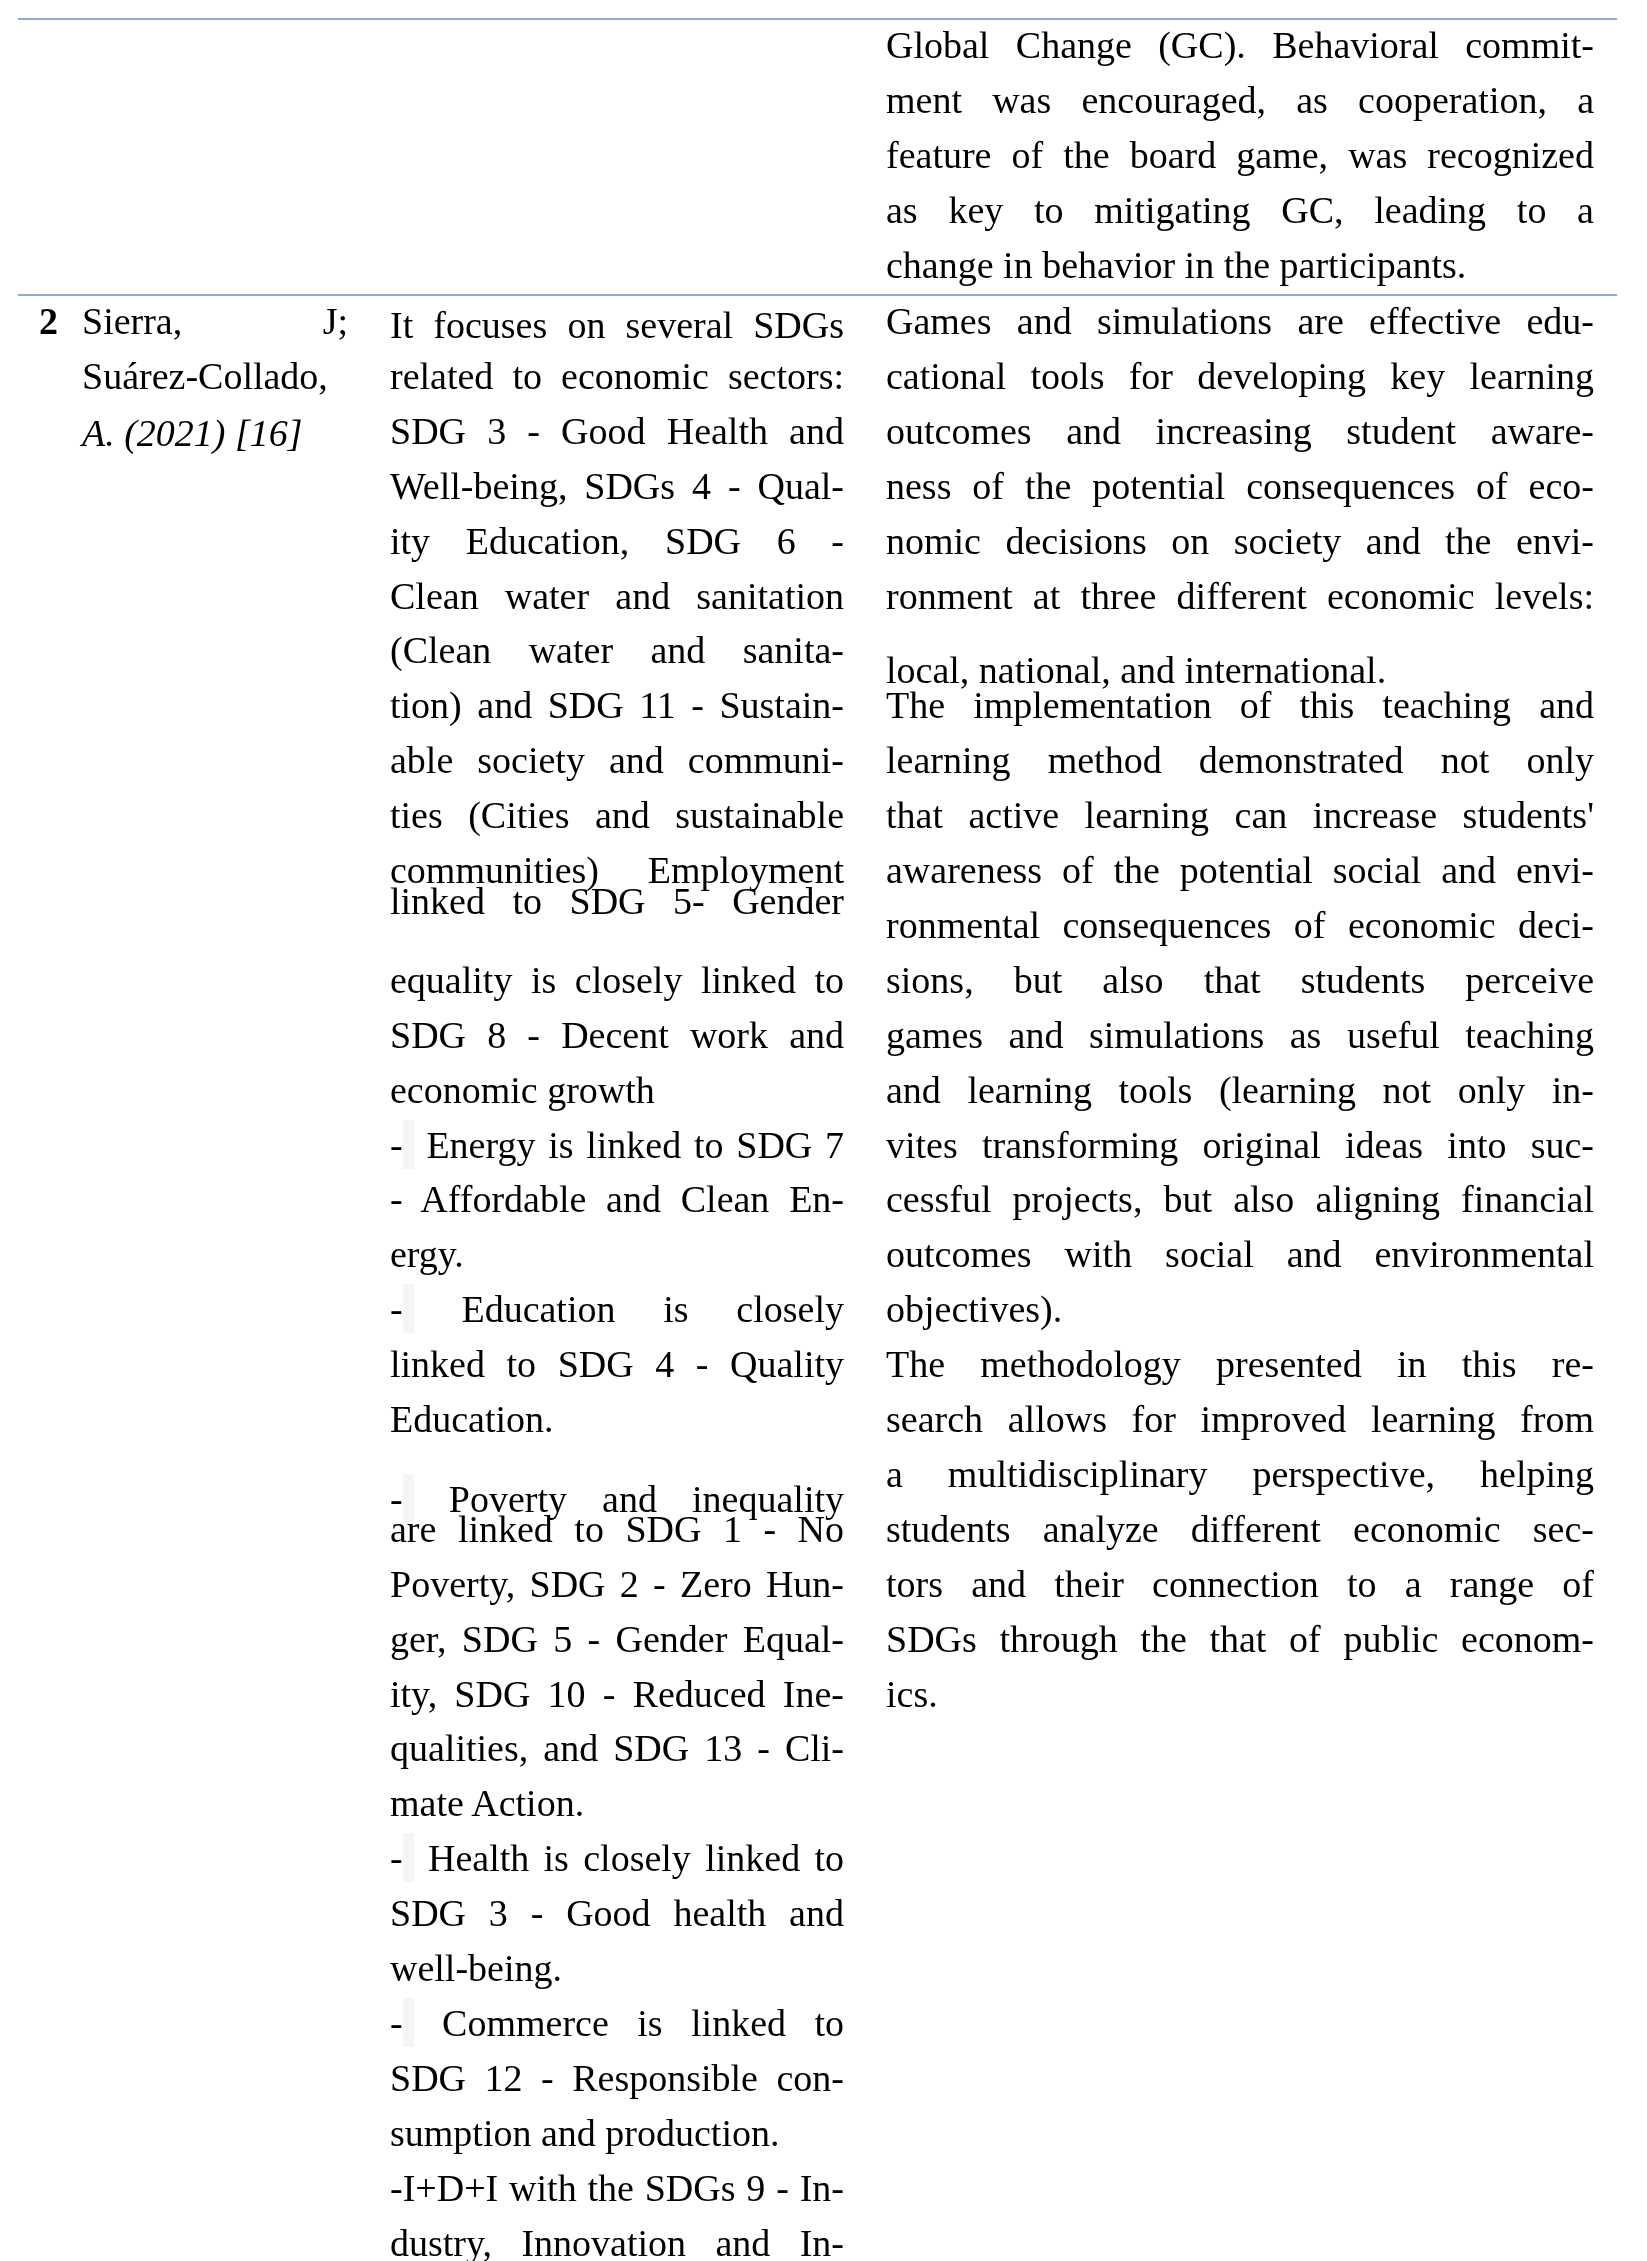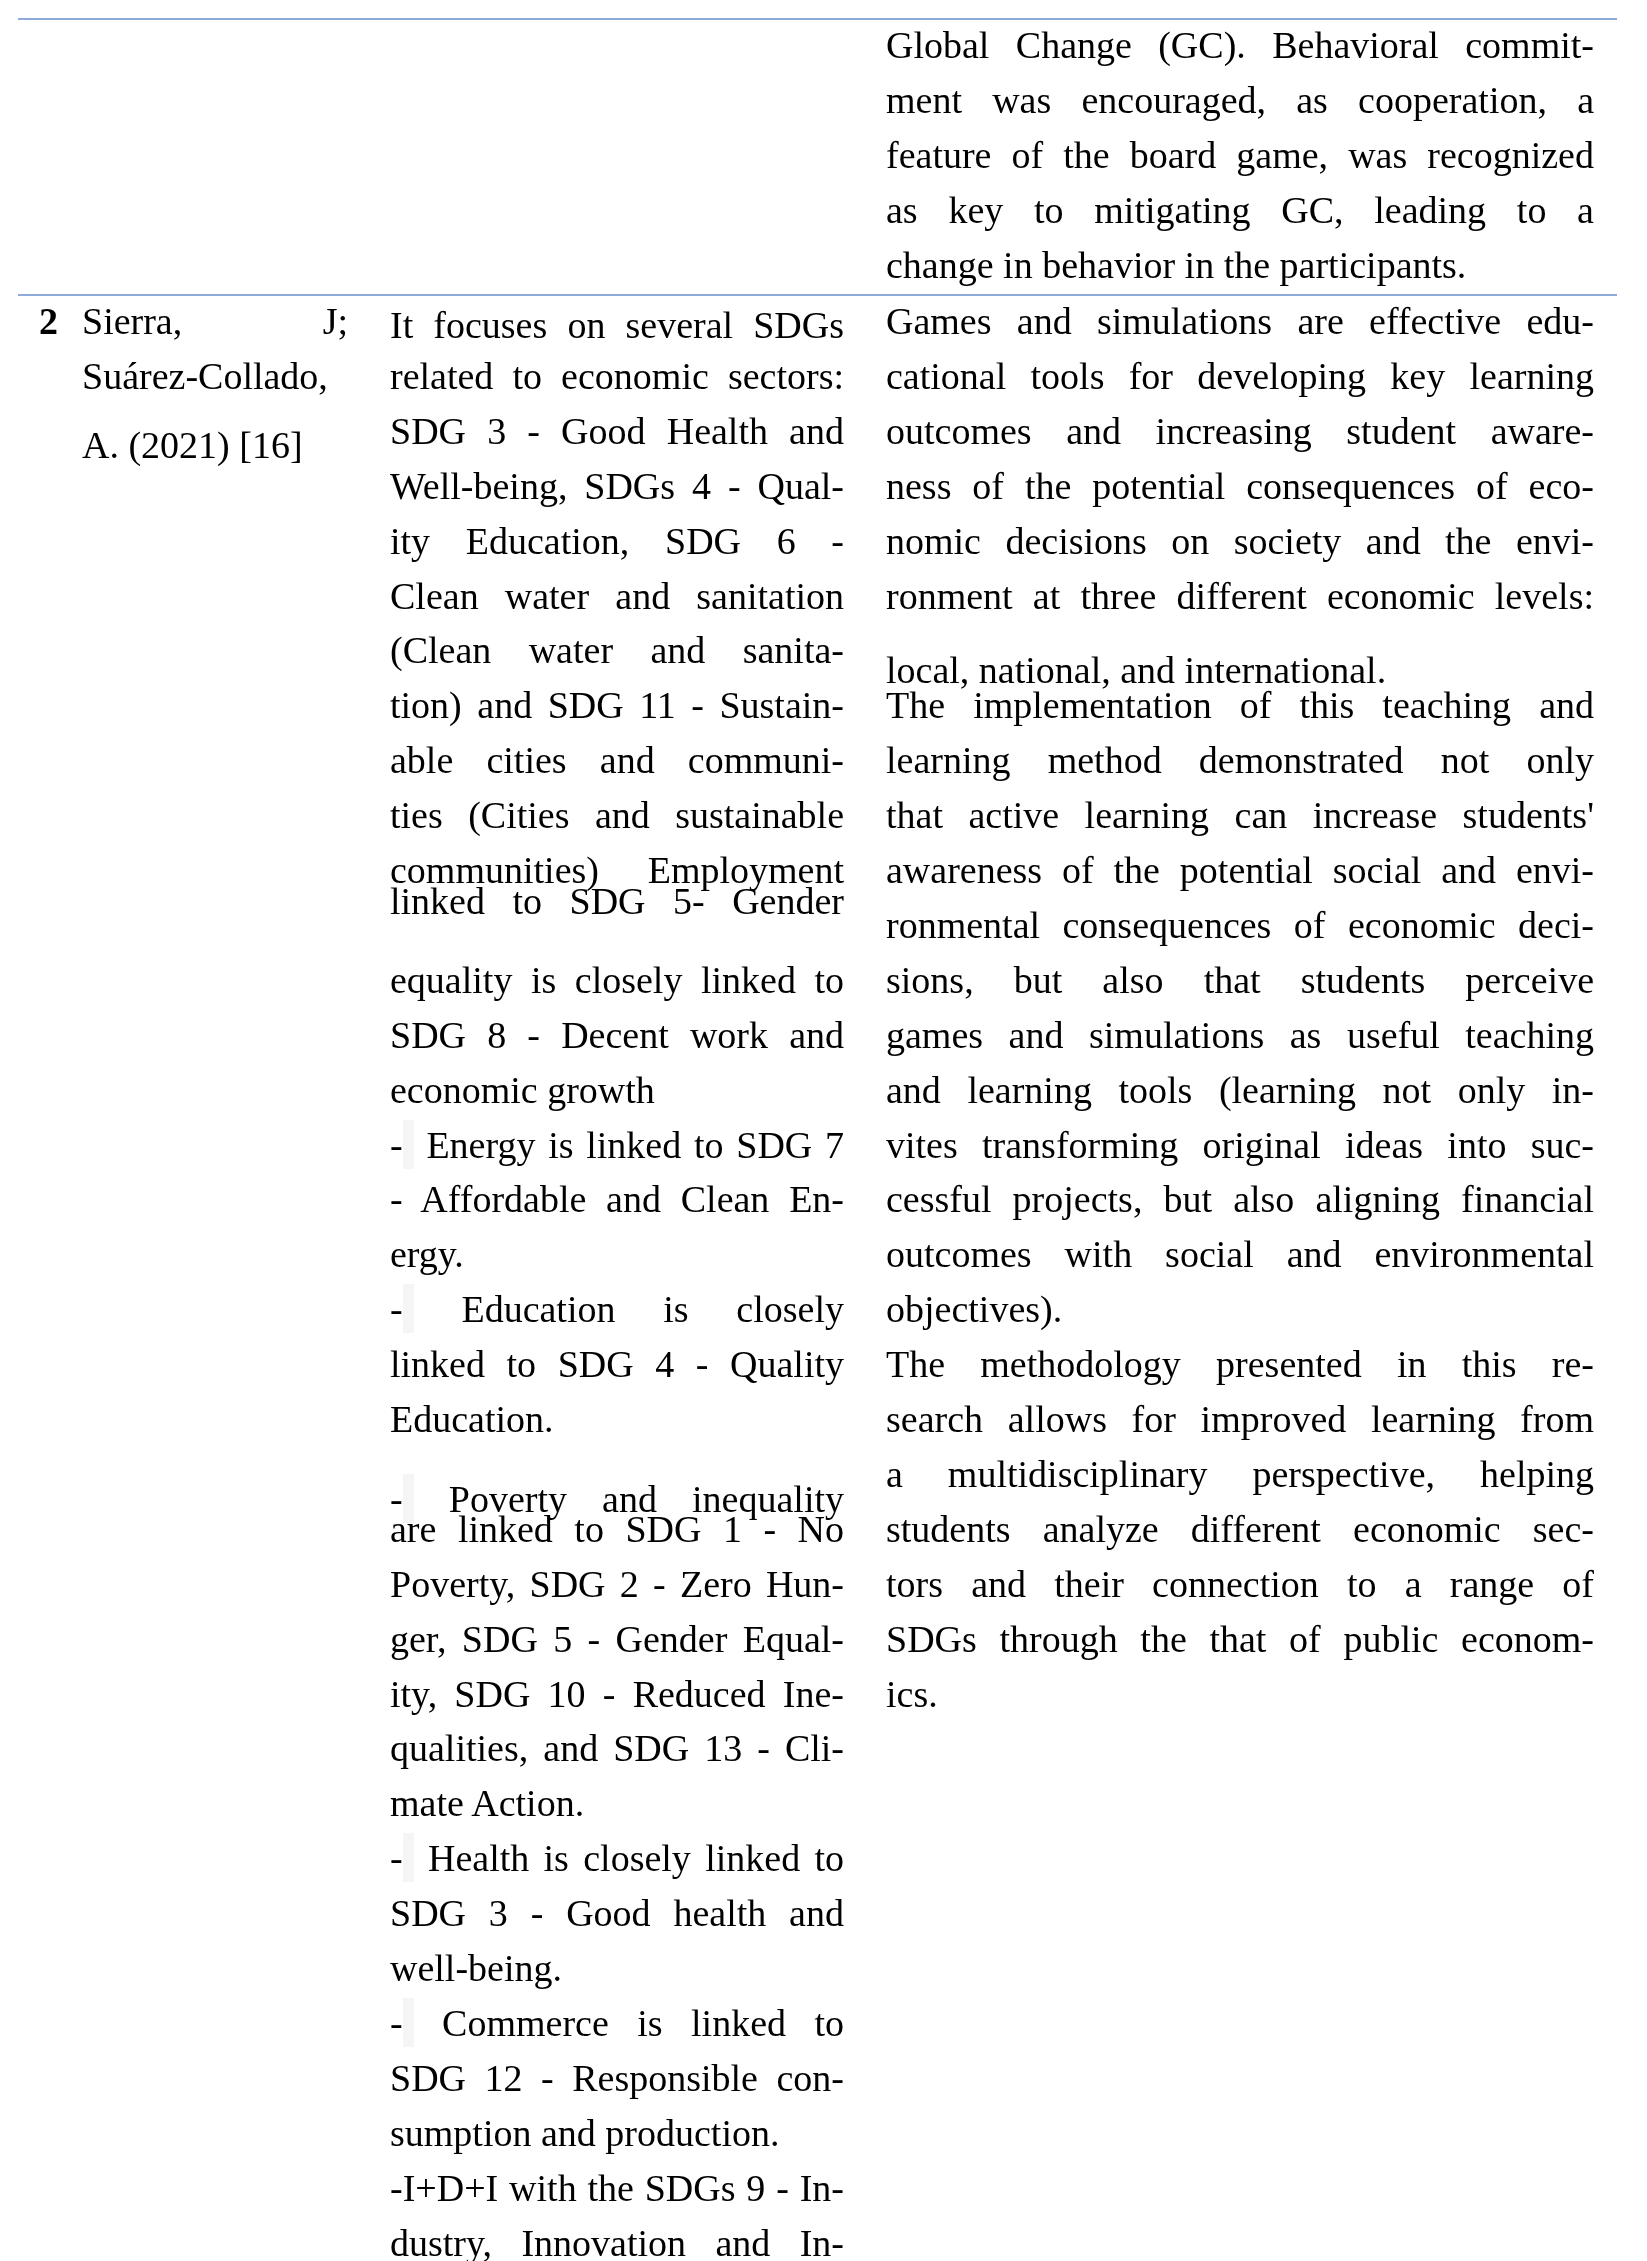--- a/index.html
+++ b/index.html
@@ -32,32 +32,32 @@
       <div class="line just" style="top: 165px;">as key to mitigating GC, leading to a</div>
       <div class="line left" style="top: 220px;">change in behavior in the participants.</div>
     </div>
 </div>
 
 <div>
   <div class="num" style="left:39px; top:294px;">2</div>
   <div class="cell col-left" style="top:294px;">
       <div class="line just" style="top: 0px;">Sierra, J;</div>
       <div class="line left" style="top: 55px;">Suárez-Collado,</div>
-      <div class="line left" style="top: 124px;">A. (2021) [16]</div>
+      <div class="line left" style="top: 112px; font-style: italic;">A. (2021) [16]</div>
     </div>
   <div class="cell col-mid" style="top:294px;">
       <div class="line just" style="top: 4px;">It focuses on several SDGs</div>
       <div class="line just" style="top: 55px;">related to economic sectors:</div>
       <div class="line just" style="top: 110px;">SDG 3 - Good Health and</div>
       <div class="line just" style="top: 165px;">Well-being, SDGs 4 - Qual-</div>
       <div class="line just" style="top: 220px;">ity Education, SDG 6 -</div>
       <div class="line just" style="top: 275px;">Clean water and sanitation</div>
       <div class="line just" style="top: 329px;">(Clean water and sanita-</div>
       <div class="line just" style="top: 384px;">tion) and SDG 11 - Sustain-</div>
-      <div class="line just" style="top: 439px;">able cities and communi-</div>
+      <div class="line just" style="top: 439px;">able society and communi-</div>
       <div class="line just" style="top: 494px;">ties (Cities and sustainable</div>
       <div class="line just" style="top: 549px;">communities) Employment</div>
       <div class="line just" style="top: 580px;">linked to SDG 5- Gender</div>
       <div class="line just" style="top: 659px;">equality is closely linked to</div>
       <div class="line just" style="top: 714px;">SDG 8 - Decent work and</div>
       <div class="line left" style="top: 769px;">economic growth</div>
       <div class="line just" style="top: 824px;"><span>-</span><span class="shade" style="background: rgb(245, 245, 245); width: 11px;"></span><span> Energy is linked to SDG 7</span></div>
       <div class="line just" style="top: 878px;">- Affordable and Clean En-</div>
       <div class="line left" style="top: 933px;">ergy.</div>
       <div class="line just" style="top: 988px;"><span>-</span><span class="shade" style="background: rgb(245, 245, 245); width: 11px;"></span><span> Education is closely</span></div>

